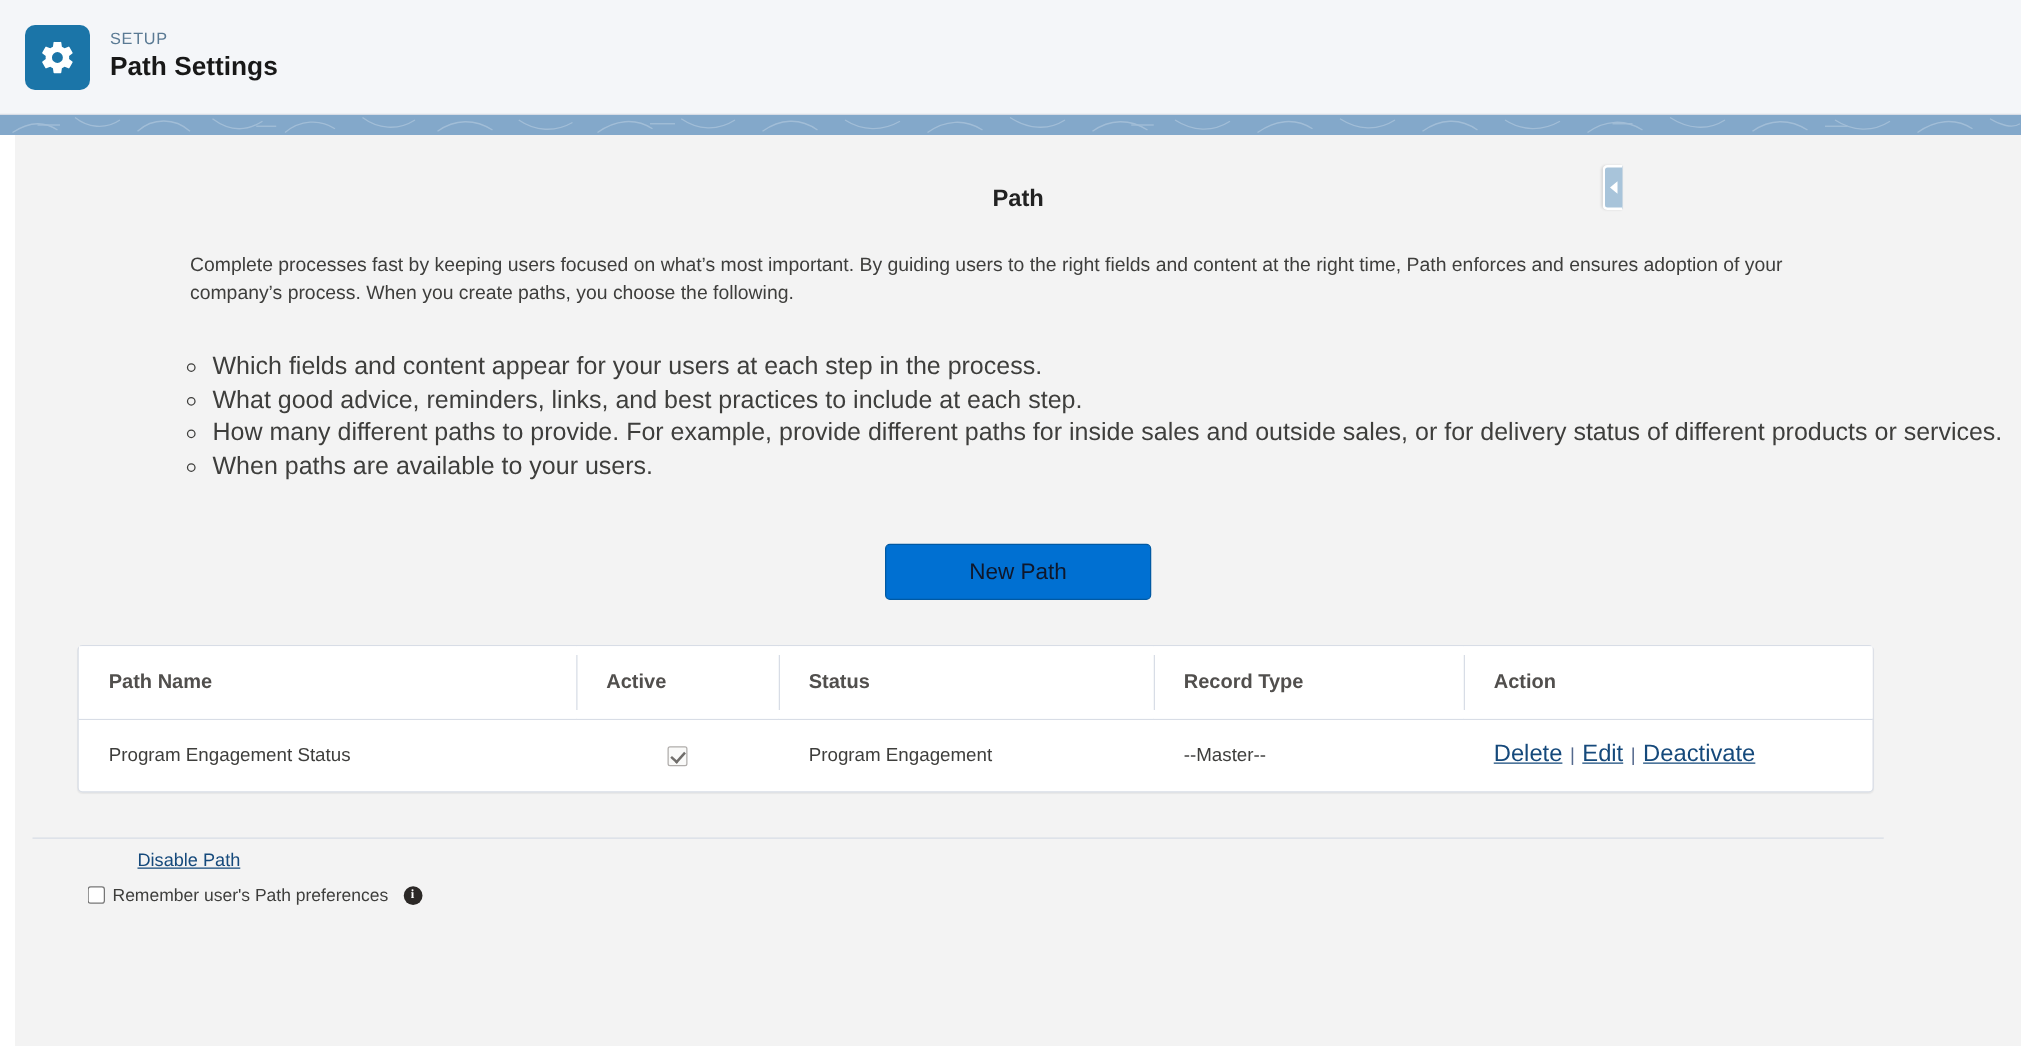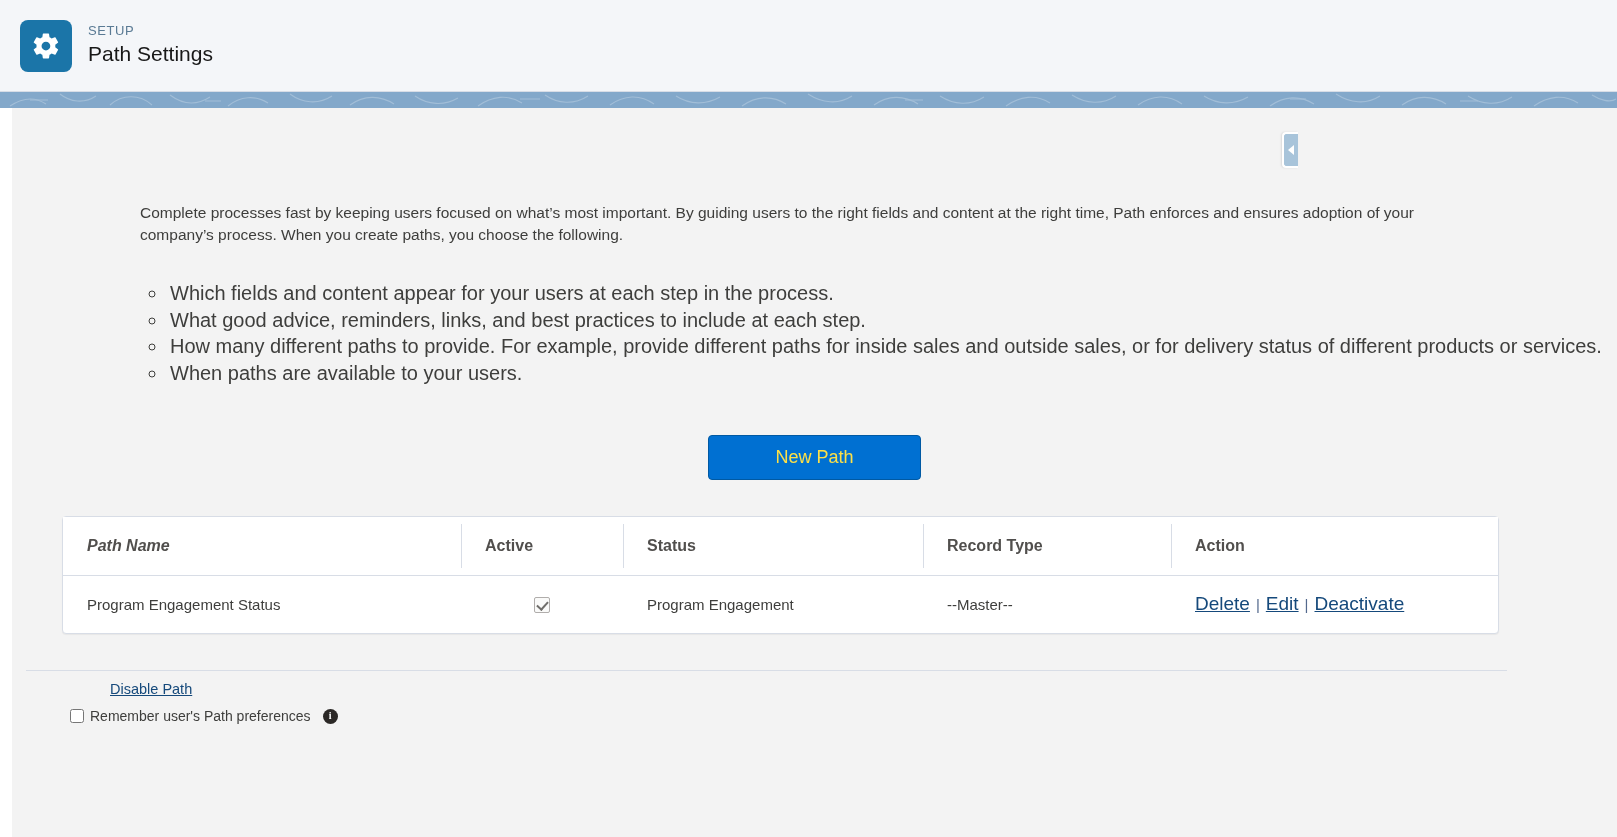--- a/index.html
+++ b/index.html
@@ -29,21 +29,21 @@
     flex: none;
   }
   .app-icon svg { display: block; }
   .header-text { margin-left: 16px; line-height: 1.15; }
   .eyebrow {
     font-size: 13px; color: #5a7a94; letter-spacing: 0.6px;
     font-weight: 400; text-transform: uppercase;
     font-family: "Liberation Sans", sans-serif;
   }
   .page-title {
-    font-size: 21px; font-weight: normal; color: #16325c;
+    font-size: 21px; font-weight: bold; color: #16325c;
     margin-top: 3px; color: #181818;
   }
 
   
   .banner {
     position: absolute; left: 0; top: 92px;
     width: 1617px; height: 16px;
     background: #83a8ca;
     overflow: hidden;
   }
@@ -60,21 +60,21 @@
   .content { position: relative; width: 100%; height: 100%; }
 
   .path-heading {
     text-align: center;
     font-size: 19px; font-weight: bold; color: #222;
     margin: 0; padding-top: 41px;
   }
 
   .intro {
     margin: 0; padding: 0;
-    position: absolute; left: 128px; top: 94px; width: 1300px;
+    position: absolute; left: 140px; top: 94px; width: 1300px;
     font-size: 15.5px; color: #3e3e3c; line-height: 1.42;
   }
 
   .bullets {
     position: absolute; left: 134px; top: 172px;
     margin: 0; padding-left: 22px;
     list-style: circle;
     font-size: 20px; color: #3e3e3c; line-height: 1.33;
   }
   .bullets li { padding-left: 2px; }
@@ -83,21 +83,21 @@
     position: absolute; left: 128px; top: 278px;
     font-size: 15.5px; color: #3e3e3c;
   }
 
   
   .btn-row {
     position: absolute; left: 0; top: 327px; width: 100%;
     display: flex; justify-content: center;
   }
   .btn-new-path {
-    background: #0070d2; color: #fde047;
+    background: #0070d2; color: #0f172a;
     border: 1px solid #0059a3;
     border-radius: 4px;
     font-size: 18px;
     font-family: "Liberation Sans", sans-serif;
     padding: 10px 32px;
     min-width: 213px;
     cursor: pointer;
     line-height: 1.25;
   }
 
@@ -127,21 +127,21 @@
   table.path-table thead th + th::before {
     content: ""; position: absolute; left: 0; top: 7px; bottom: 7px;
     width: 1px; background: #d8dde6;
   }
   table.path-table tbody td {
     padding: 17px 0 17px 24px;
     vertical-align: middle;
     height: 58px;
     color: #3e3e3c;
   }
-  .col-name   { width: 398px; font-style: italic; }
+  .col-name   { width: 398px; }
   .col-active { width: 162px; }
   .col-object { width: 300px; }
   .col-rtype  { width: 248px; }
   .col-action { width: auto; }
 
   .cell-center { text-align: center; padding-left: 0 !important; }
 
   .ro-checkbox {
     display: inline-block; width: 16px; height: 16px;
     border: 1px solid #b0adab; border-radius: 2px;
@@ -258,20 +258,21 @@
         <path d="M905 8 h 18"></path>
           <path d="M1290 7 h 16"></path>
           <path d="M1460 9 h 18"></path>
       </g>
     </svg>
   </div>
 
   <div class="main">
     <div class="content">
 
+      <div class="path-heading">Path</div>
 
       <p class="intro">Complete processes fast by keeping users focused on what’s most important. By guiding users to the right fields and content at the right time, Path enforces and ensures adoption of your company’s process. When you create paths, you choose the following.</p>
 
       <ul class="bullets">
         <li>Which fields and content appear for your users at each step in the process.</li>
         <li>What good advice, reminders, links, and best practices to include at each step.</li>
         <li>How many different paths to provide. For example, provide different paths for inside sales and outside sales, or for delivery status of different products or services.</li>
         <li>When paths are available to your users.</li>
       </ul>
 

